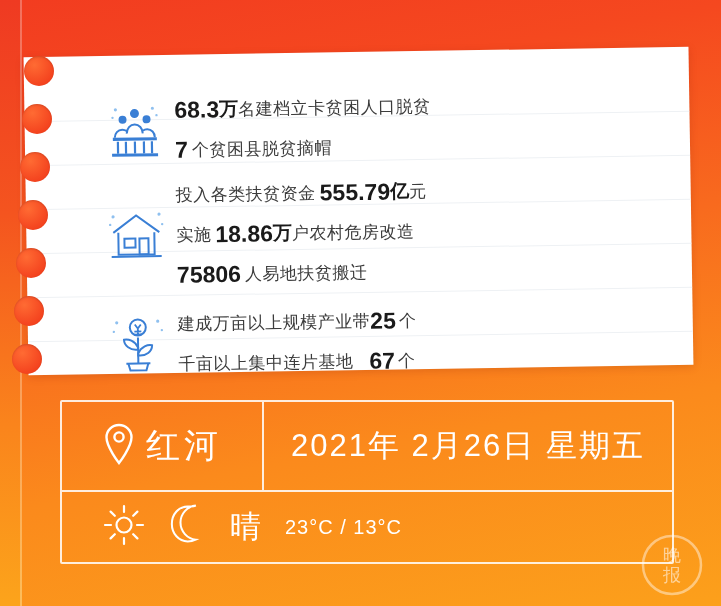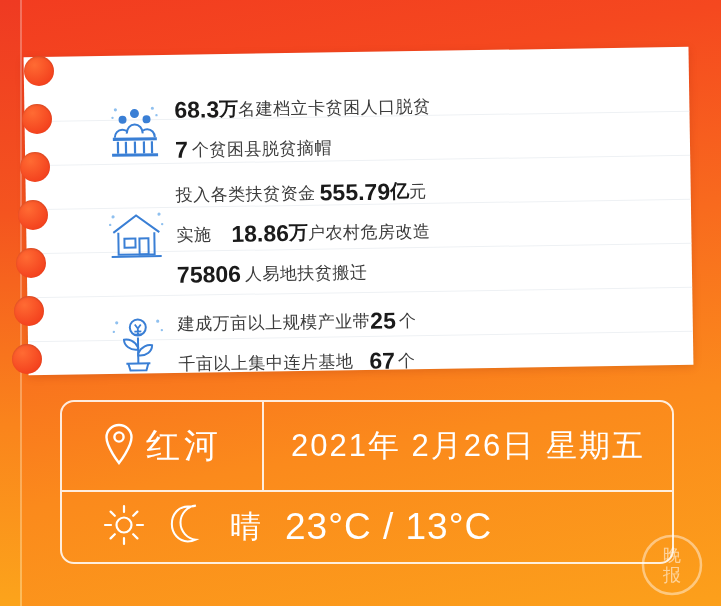--- a/index.html
+++ b/index.html
@@ -74,21 +74,21 @@
     color:#1a1a1a;font-weight:bold;font-size:19px;
   }
 
   .group{display:flex;align-items:center;}
   .group .stack{display:flex;flex-direction:column;justify-content:center;}
 
   
   .panel{
     position:absolute;left:60px;top:400px;width:610px;height:160px;
     border:2px solid rgba(255,255,255,0.85);
-    border-radius:14px;
+    border-radius:2px;
   }
   .panel-divider-h{
     position:absolute;left:0;right:0;top:88px;height:2px;background:rgba(255,255,255,0.85);
   }
   .panel-divider-v{
     position:absolute;left:200px;top:0;width:2px;height:88px;background:rgba(255,255,255,0.85);
   }
   .city-cell{
     position:absolute;left:0;top:0;width:200px;height:88px;
     display:flex;align-items:center;justify-content:center;gap:10px;
@@ -99,21 +99,21 @@
     position:absolute;left:202px;top:0;right:0;height:88px;
     display:flex;align-items:center;justify-content:center;
     color:#fff;font-size:31px;letter-spacing:2px;text-align:right;
   }
   .weather-cell{
     position:absolute;left:0;top:90px;right:0;bottom:0;
     display:flex;align-items:center;color:#fff;
     padding-left:40px;gap:22px;
   }
   .weather-text{font-size:31px;letter-spacing:2px;}
-  .temp{font-size:37px;letter-spacing:1px;}
+  .temp{font-size:20px;letter-spacing:1px;}
 
   .logo{
     position:absolute;right:18px;bottom:10px;width:62px;height:62px;
     opacity:0.55;
   }
 </style>
 </head>
 <body>
 
 <div class="left-strip"></div>
@@ -184,21 +184,21 @@
         </div>
         <div class="stack">
           <div class="row" style="height:40px">
             <span class="txt">投入各类扶贫资金</span>
             <span class="num" style="margin-left:4px">555.79</span>
             <span class="num-unit">亿</span>
             <span class="txt">元</span>
           </div>
           <div class="row" style="height:40px">
             <span class="txt">实施</span>
-            <span class="num" style="margin-left:20px">18.86</span>
+            <span class="num" style="margin-left:4px">18.86</span>
             <span class="num-unit">万</span>
             <span class="txt">户农村危房改造</span>
           </div>
           <div class="row" style="height:40px">
             <span class="num">75806</span>
             <span class="txt" style="margin-left:4px">人易地扶贫搬迁</span>
           </div>
         </div>
       </div>
 

